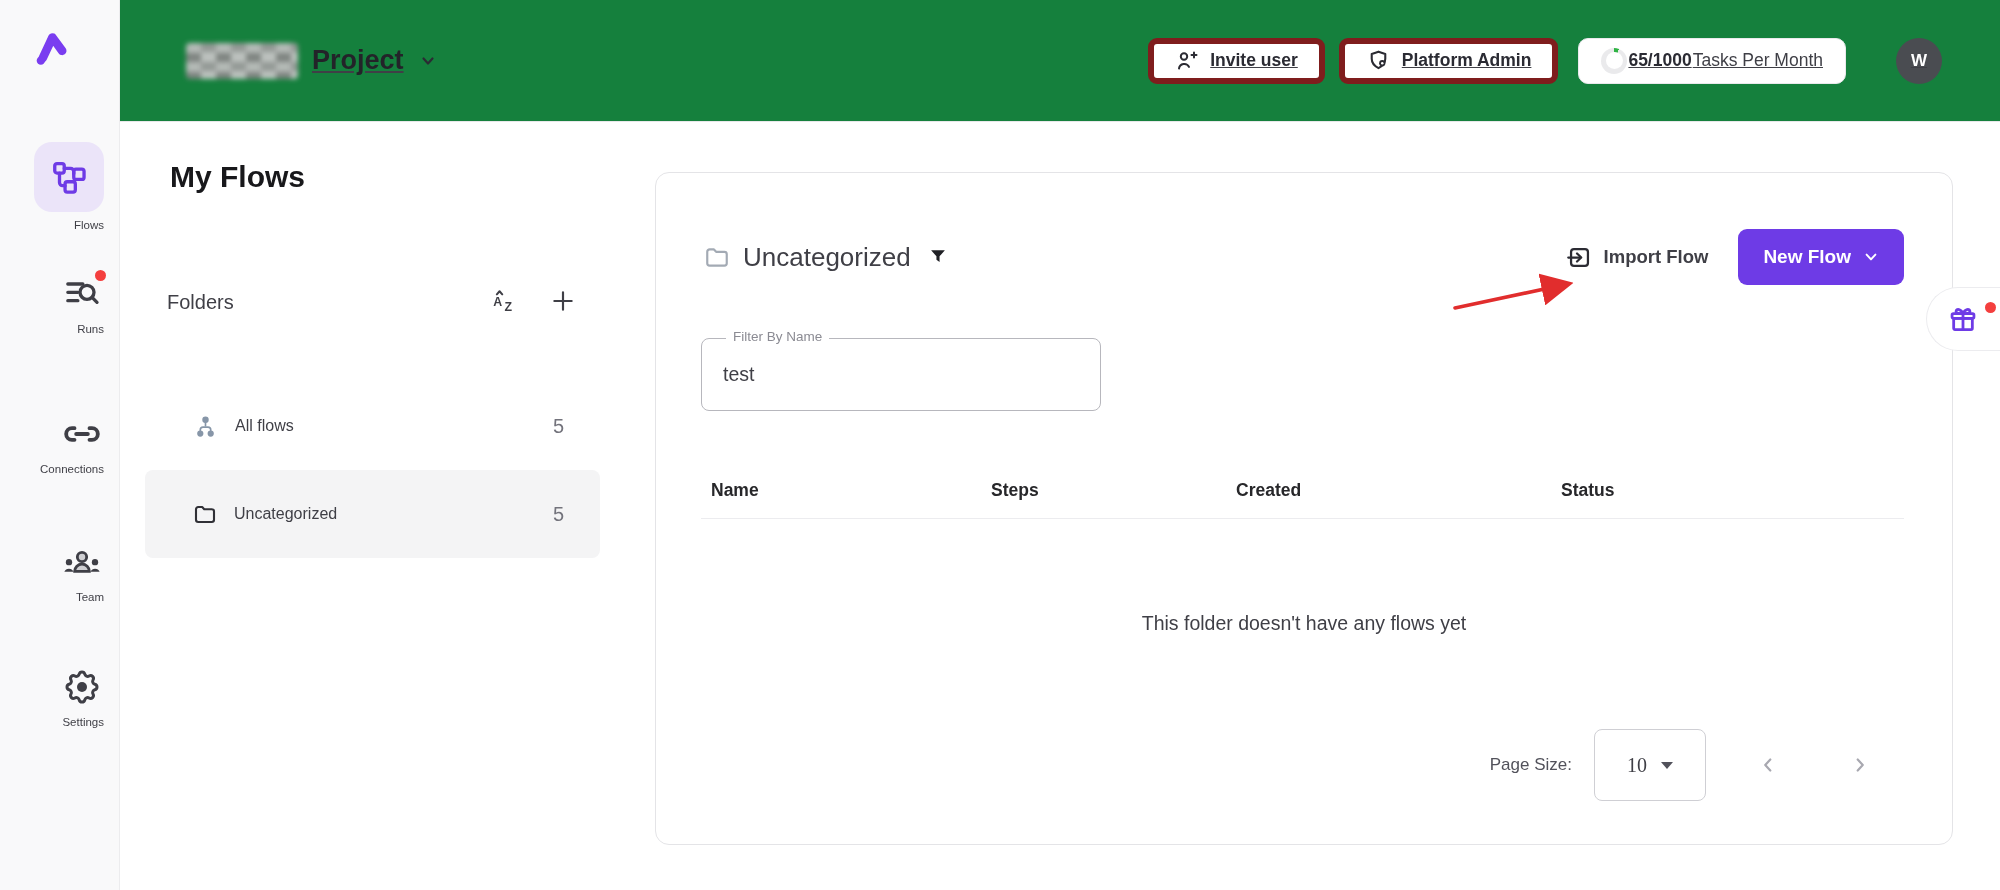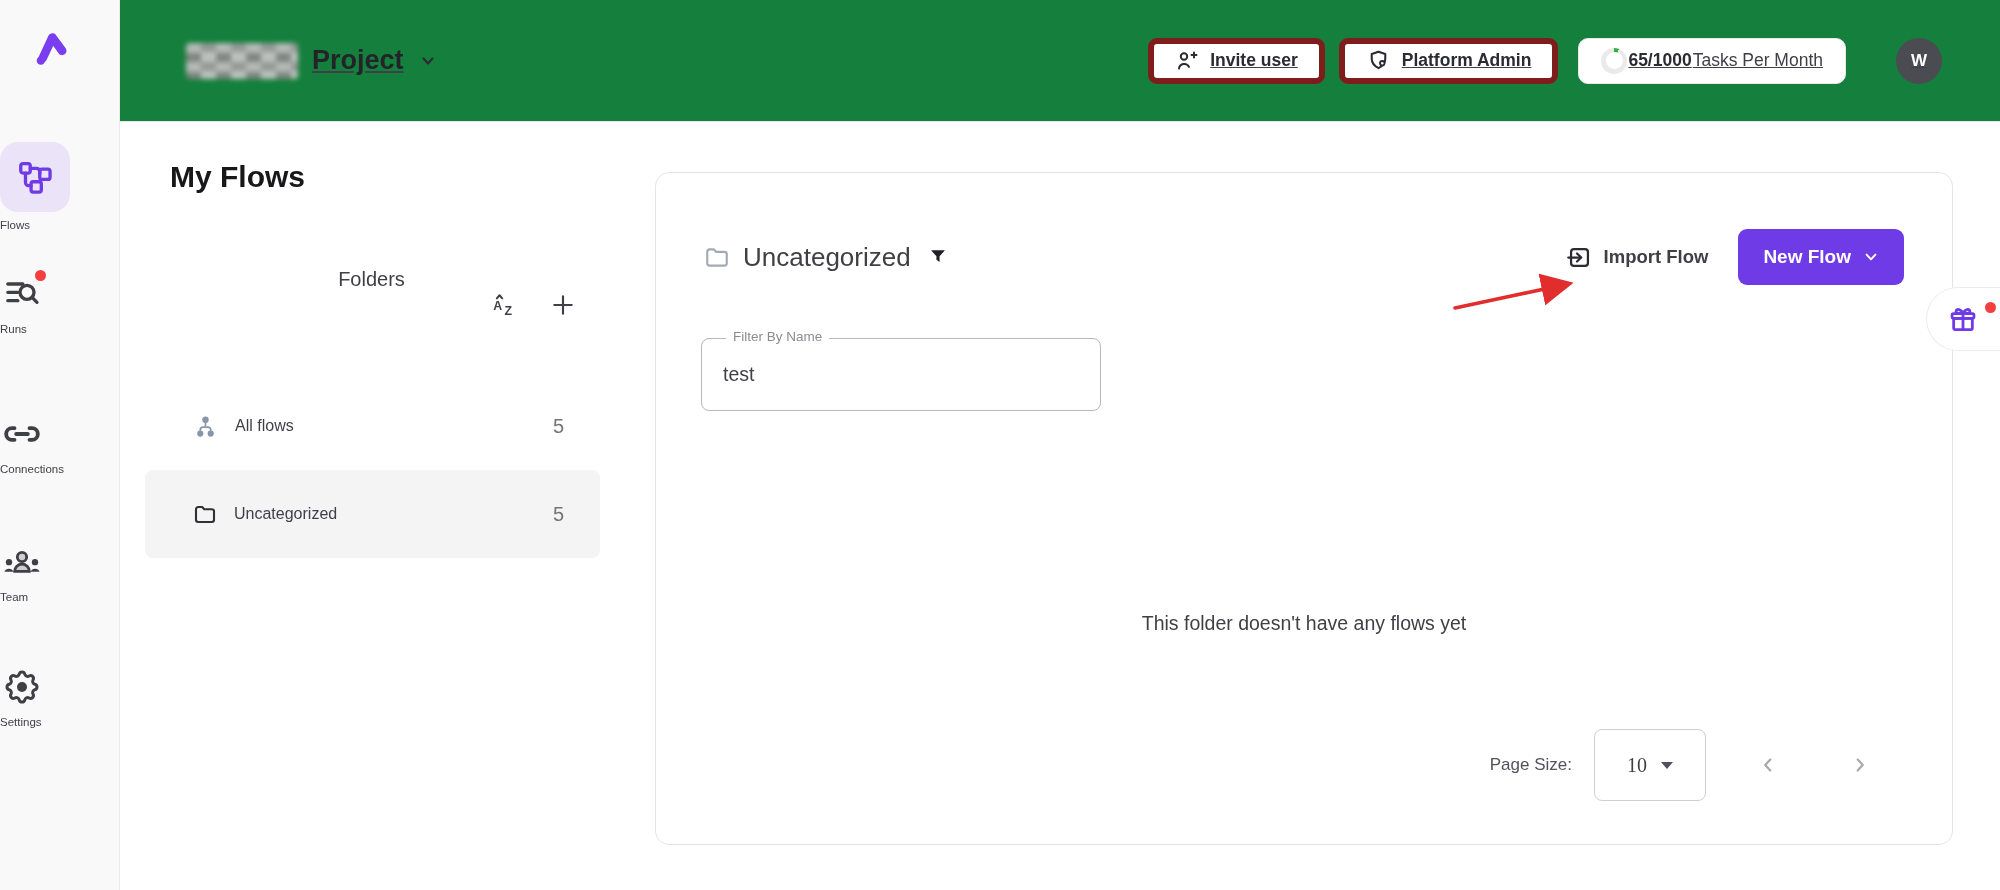--- a/index.html
+++ b/index.html
@@ -3,21 +3,21 @@
 <meta charset="utf-8">
 <style>
   * { margin:0; padding:0; box-sizing:border-box; }
   html,body { width:2000px; height:890px; overflow:hidden; background:#fff;
     font-family:"Liberation Sans", sans-serif; color:#3f3f46; }
   .abs { position:absolute; }
 
   
   #rail { position:absolute; left:0; top:0; width:120px; height:890px;
     background:#f9f9fa; border-right:1px solid #ececee; z-index:6; }
-  .rail-item { position:absolute; left:0; width:104px; display:flex; flex-direction:column; align-items:flex-start; cursor:pointer; }
+  .rail-item { position:absolute; left:0; width:104px; display:flex; flex-direction:column; align-items:flex-end; cursor:pointer; }
   .rail-label { font-size:11.5px; color:#3f3f46; margin-top:7px; }
   .flows-tile { width:70px; height:70px; border-radius:18px; background:#ebe4f9;
     display:flex; align-items:center; justify-content:center; }
   .icon-wrap { position:relative; width:44px; height:44px; display:flex; align-items:center; justify-content:center; }
   .red-dot { position:absolute; width:11px; height:11px; border-radius:50%; background:#f43f3e; }
 
   
   #topbar { position:absolute; left:120px; top:0; width:1880px; height:122px; background:#15803d;
     border-bottom:1px solid #e8e8ea; display:flex; align-items:center;text-decoration:underline; }
   .project-group { display:flex; align-items:center; gap:14px; margin-left:66px; }
@@ -35,21 +35,21 @@
     background:conic-gradient(#2fb344 0 23deg, #eaeaec 23deg 360deg); }
   .ring::after { content:""; position:absolute; inset:4.5px; border-radius:50%; background:#fff; }
   .tasks-count { font-size:17.5px; font-weight:700; color:#2b2b33; }
   .tasks-label { font-size:17.5px; font-weight:500; color:#3f3f46; }
   .avatar { width:46px; height:46px; border-radius:50%; background:#4a4c51; color:#fff;
     display:flex; align-items:center; justify-content:center; font-size:17px; font-weight:700; cursor:pointer; }
 
   
   #page-title { position:absolute; left:170px; top:160px; font-size:30px; font-weight:700; color:#18181b; }
   #folders-panel { position:absolute; left:145px; top:268px; width:455px; }
-  .folders-header { height:46px; display:flex; align-items:center; padding:0 24px 0 22px;flex-direction:column; }
+  .folders-header { height:46px; display:flex; align-items:flex-end; padding:0 24px 0 22px; }
   .folders-title { font-size:20px; color:#3f3f46; }
   .folders-actions { margin-left:auto; display:flex; align-items:center; gap:32px; }
   .folder-row { position:absolute; left:0; width:455px; height:88px; border-radius:8px;
     display:flex; align-items:center; padding:0 36px 0 48px; gap:17px; cursor:pointer; }
   .folder-row.selected { background:#f4f4f5; }
   .folder-name { font-size:16px; color:#3f3f46; }
   .folder-count { margin-left:auto; font-size:20px; color:#73737c; }
 
   
   #card { position:absolute; left:655px; top:172px; width:1298px; height:673px;
@@ -285,20 +285,26 @@
         </svg>
       </button>
     </div>
   </div>
 
   <div class="filter-field">
     <span class="filter-legend">Filter By Name</span>
     <input class="filter-input" type="text" value="test" style="">
   </div>
 
+  <div class="table-head">
+    <span class="th c1">Name</span>
+    <span class="th c2">Steps</span>
+    <span class="th c3">Created</span>
+    <span class="th c4">Status</span>
+  </div>
 
   <div class="empty-msg">This folder doesn't have any flows yet</div>
 
   <div class="pagination">
     <span class="page-size-label">Page Size:</span>
     <div class="page-size-box">
       <span class="page-size-value">10</span>
       <span class="tri-down"></span>
     </div>
     <div class="pg-btn">

